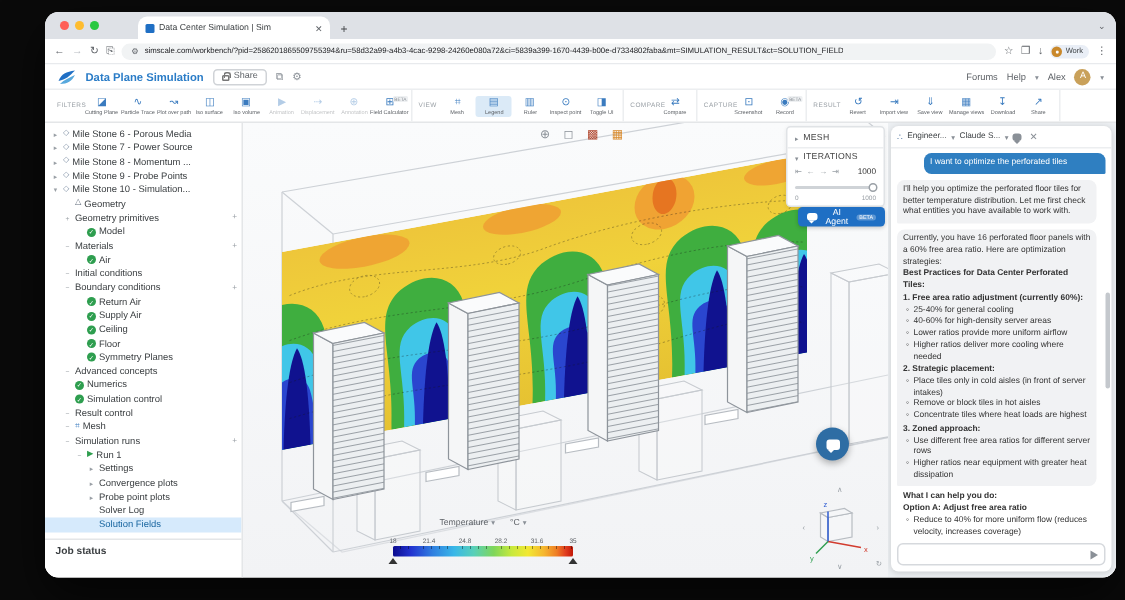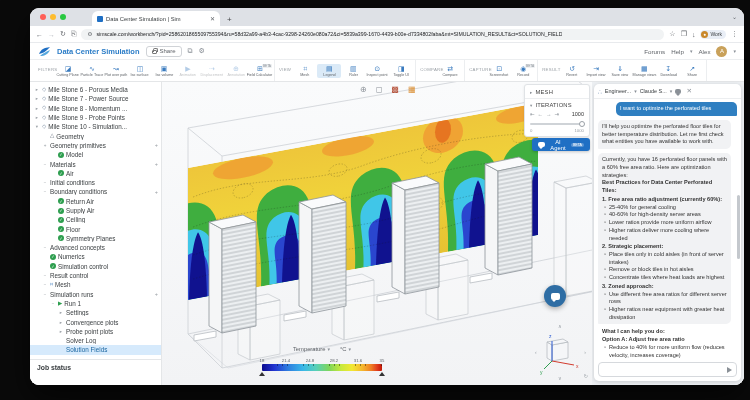--- a/index.html
+++ b/index.html
@@ -154,21 +154,21 @@
         <span class="nm">Work</span>
       </div>
       <span class="navico">⋮</span>
     </div>
 
     <div class="appheader">
       <svg width="13" height="13" viewBox="0 0 13 13">
         <path d="M1,9 C3,4 6,3 12,2 C8,6 6,8 1,9 Z" fill="#1f6fc4"></path>
         <path d="M2,11 C5,8 8,7 12,5 C10,9 7,11 2,11 Z" fill="#57a8dd"></path>
       </svg>
-      <span class="apptitle">Data Center Simulation</span>
+      <span class="apptitle">Data Plane Simulation</span>
       <div class="sharebtn">
         <span class="lock"></span>
         <span>Share</span>
       </div>
       <span class="hdico">⧉</span>
       <span class="hdico">⚙</span>
       <span class="hdspacer"></span>
       <span class="hnav">Forums</span>
       <span class="hnav">Help</span>
       <span class="chev">▾</span>

